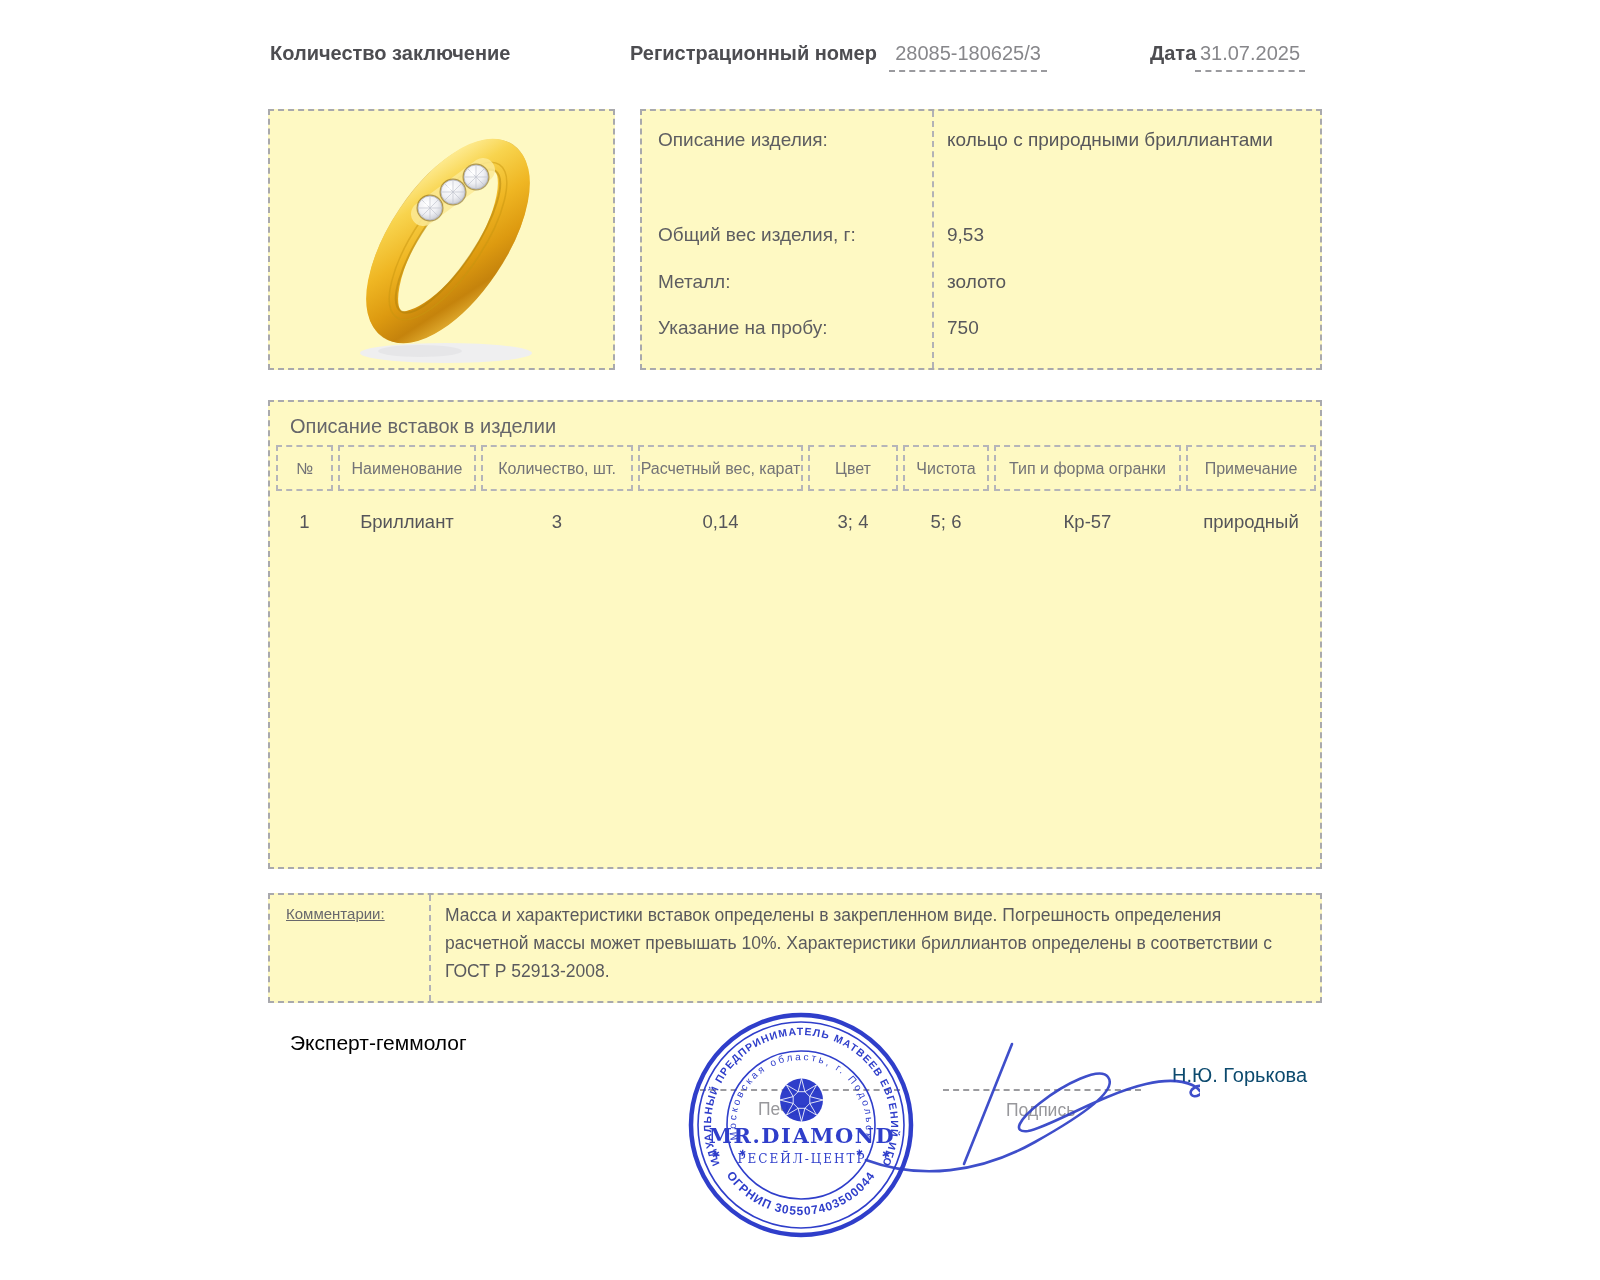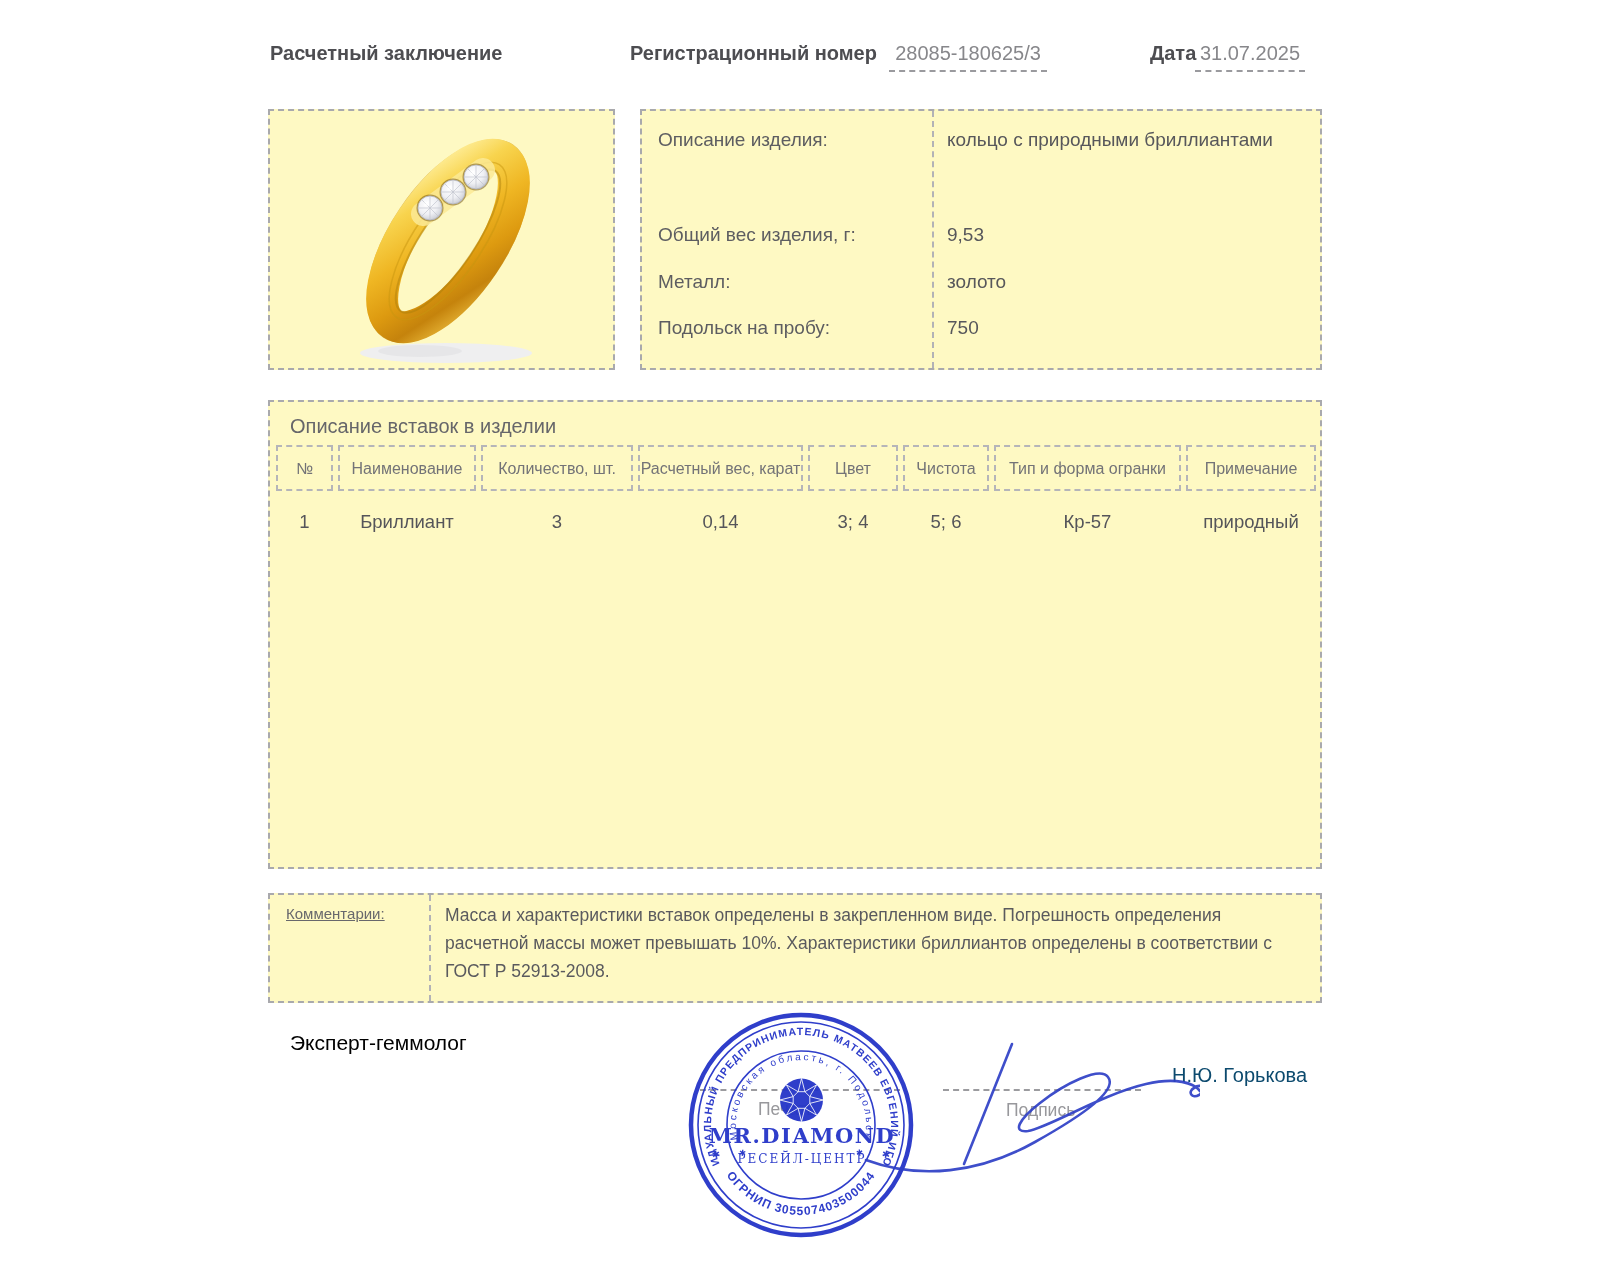--- a/index.html
+++ b/index.html
@@ -28,21 +28,21 @@
   .sign-label{position:absolute;font-size:17.5px;color:#98989c;}
   .expert-name{font-size:20px;color:#0c4a6e;}
   svg text{font-family:"Liberation Sans","DejaVu Sans",sans-serif;}
   .serif{font-family:"DejaVu Serif","Liberation Serif",serif;}
 </style>
 </head>
 <body>
 
 <div class="page">
 
-  <div class="abs hdr-label" style="left:270px;top:42px;">Расчетный заключение</div>
+  <div class="abs hdr-label" style="left:270px;top:42px;">Количество заключение</div>
   <div class="abs hdr-label" style="left:630px;top:42px;">Регистрационный номер</div>
   <div class="abs hdr-value" style="left:889px;top:42px;min-width:158px;">28085-180625/3</div>
   <div class="abs hdr-label" style="left:1150px;top:42px;">Дата</div>
   <div class="abs hdr-value" style="left:1195px;top:42px;min-width:110px;">31.07.2025</div>
 
   <div class="box" style="left:268px;top:109px;width:347px;height:261px;">
     <svg width="343" height="257" viewBox="0 0 343 257">
       <defs>
         <linearGradient id="goldA" x1="0" y1="0" x2="1" y2="1">
           <stop offset="0" stop-color="#fff0a0"></stop>
@@ -92,21 +92,21 @@
   </div>
 
   <div class="box" style="left:640px;top:109px;width:682px;height:261px;">
     <div class="vdivider" style="left:290px;"></div>
     <div class="abs prod-label" style="left:16px;top:18px;">Описание изделия:</div>
     <div class="abs prod-value" style="left:305px;top:18px;width:365px;">кольцо с природными бриллиантами</div>
     <div class="abs prod-label" style="left:16px;top:113px;">Общий вес изделия, г:</div>
     <div class="abs prod-value" style="left:305px;top:113px;">9,53</div>
     <div class="abs prod-label" style="left:16px;top:160px;">Металл:</div>
     <div class="abs prod-value" style="left:305px;top:160px;">золото</div>
-    <div class="abs prod-label" style="left:16px;top:206px;">Подольск на пробу:</div>
+    <div class="abs prod-label" style="left:16px;top:206px;">Указание на пробу:</div>
     <div class="abs prod-value" style="left:305px;top:206px;">750</div>
   </div>
 
   <div class="box" style="left:268px;top:400px;width:1054px;height:469px;">
     <div class="abs tbl-title" style="left:20px;top:13px;">Описание вставок в изделии</div>
     <div class="hrow" style="left:6px;top:43px;height:46px;">
       <div class="hcell c0">№</div>
       <div class="hcell c1">Наименование</div>
       <div class="hcell c2">Количество, шт.</div>
       <div class="hcell c3">Расчетный вес, карат</div>

